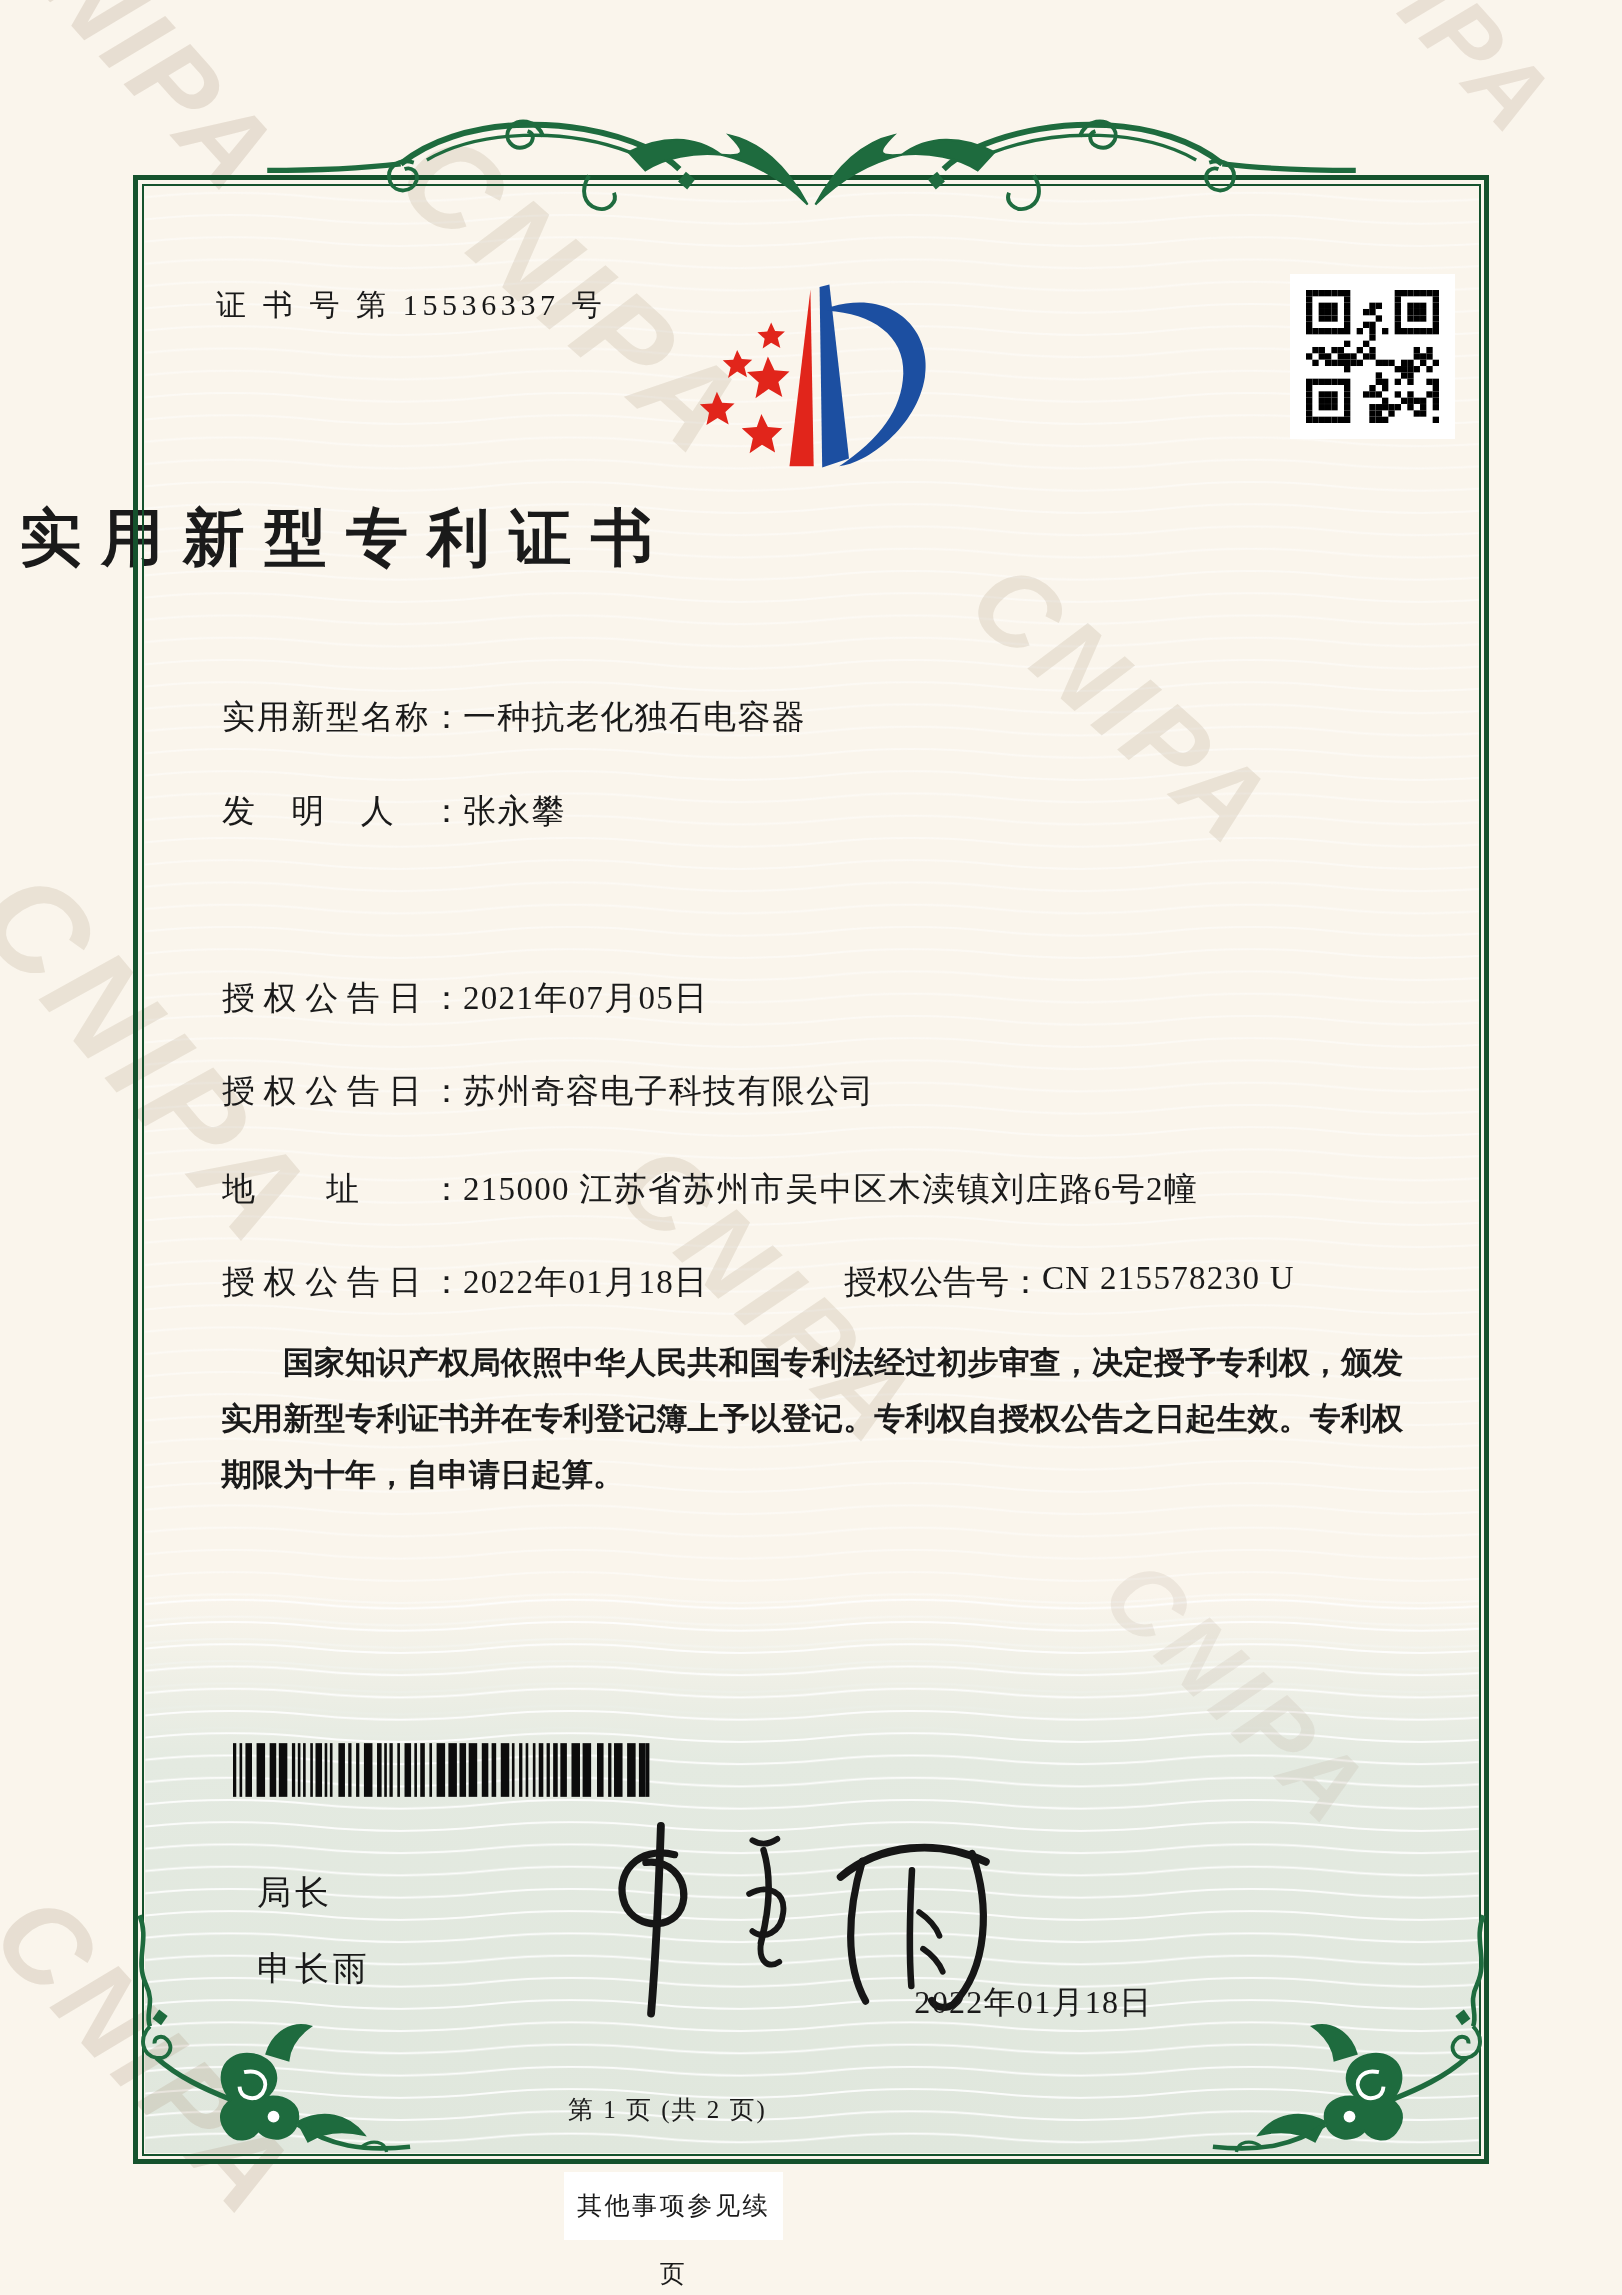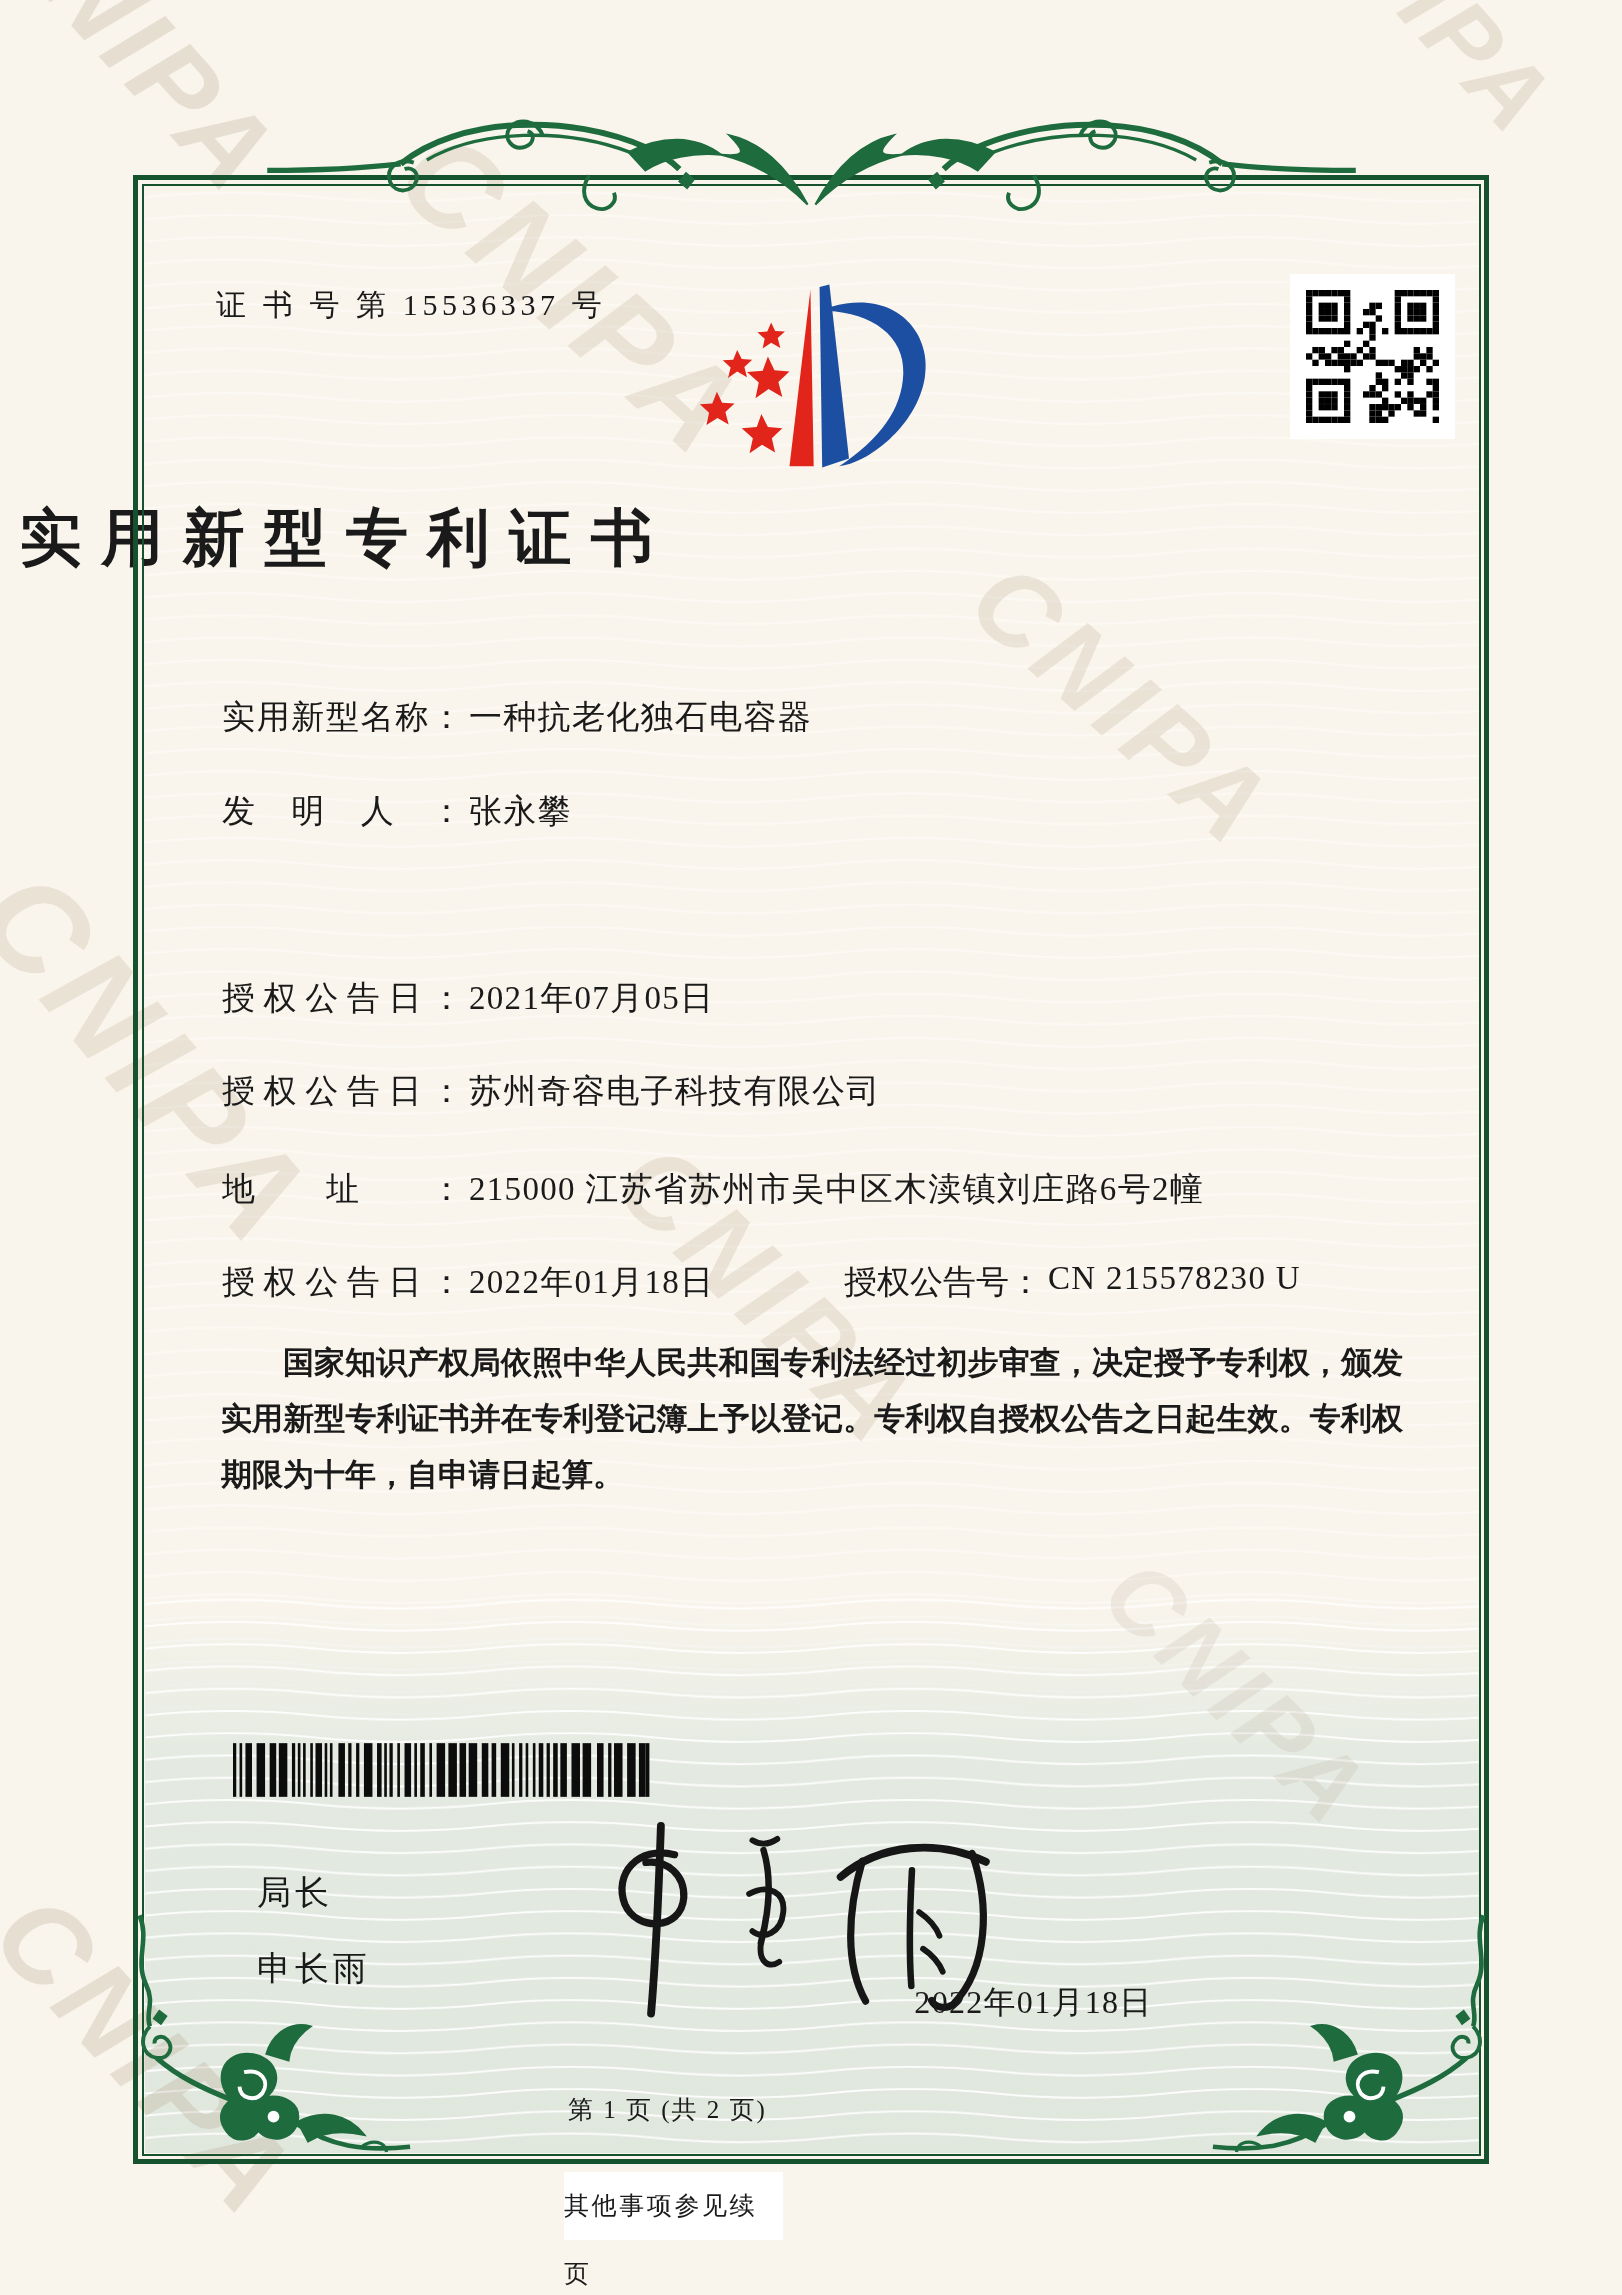--- a/index.html
+++ b/index.html
@@ -19,34 +19,34 @@
   .green-zone{position:absolute;left:0;top:1407px;width:1334px;height:560px;
       background:linear-gradient(180deg, rgba(227,233,224,0) 0%, #e4eae1 30%, #e0e7dd 100%);}
   .waves{position:absolute;left:0;top:0;}
   
   .cert-no{position:absolute;left:216px;top:285px;font-size:30px;letter-spacing:4.6px;}
   .title{position:absolute;left:0;top:496px;width:1623px;text-align:left;
       font-size:62px;font-weight:bold;letter-spacing:19.6px;text-indent:19.6px;}
   
   .field-row{position:absolute;left:222px;font-size:33px;white-space:nowrap;}
   .flabel{display:inline-block;width:241px;text-align:justify;text-align-last:justify;vertical-align:top;}
-  .fvalue{display:inline-block;margin-left:6px;letter-spacing:1.3px;vertical-align:top;}
+  .fvalue{display:inline-block;margin-left:0;letter-spacing:1.3px;vertical-align:top;}
   .flabel2{display:inline-block;vertical-align:top;}
   
   .bodytext{position:absolute;left:221px;top:1335px;width:1182px;font-size:31px;
       line-height:56px;text-align:justify;font-weight:bold;}
   .bodytext p{margin:0;text-indent:2em;}
   
   .signer{position:absolute;left:257px;font-size:34px;letter-spacing:3.9px;}
   .issue-date{position:absolute;left:896px;top:1981px;width:275px;text-align:center;
       font-size:32px;letter-spacing:1.3px;}
   .page-indicator{position:absolute;left:504px;top:2093px;width:327px;text-align:center;
       font-size:25px;letter-spacing:2px;}
   .footer-note{position:absolute;left:564px;top:2172px;width:219px;height:68px;
-      background:#ffffff;line-height:68px;font-size:25px;letter-spacing:2.6px;}
+      background:#ffffff;text-align:center;line-height:68px;font-size:25px;letter-spacing:2.6px;}
   .qr-box{position:absolute;left:1290px;top:274px;width:165px;height:165px;background:#ffffff;}
 </style>
 </head>
 <body>
 
 <div class="page">
 
   <div class="inner-area">
     <svg class="waves" width="1334" height="1967" style="opacity:.45" viewBox="0 0 2038 3006">
       <defs>

